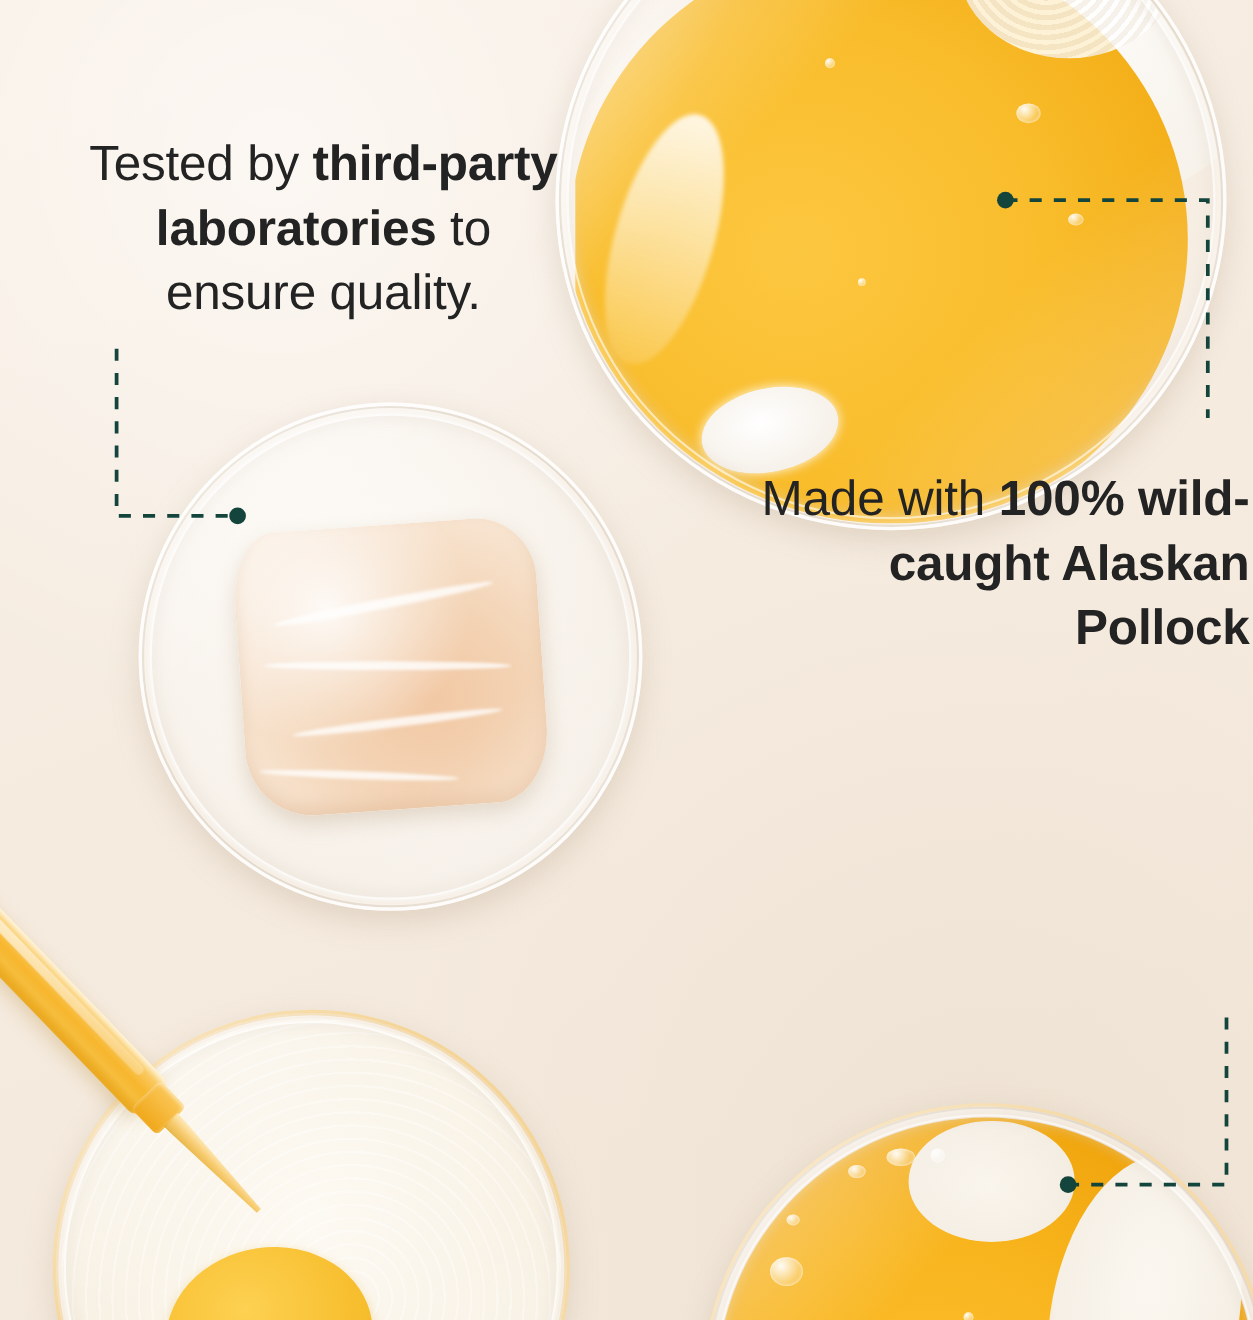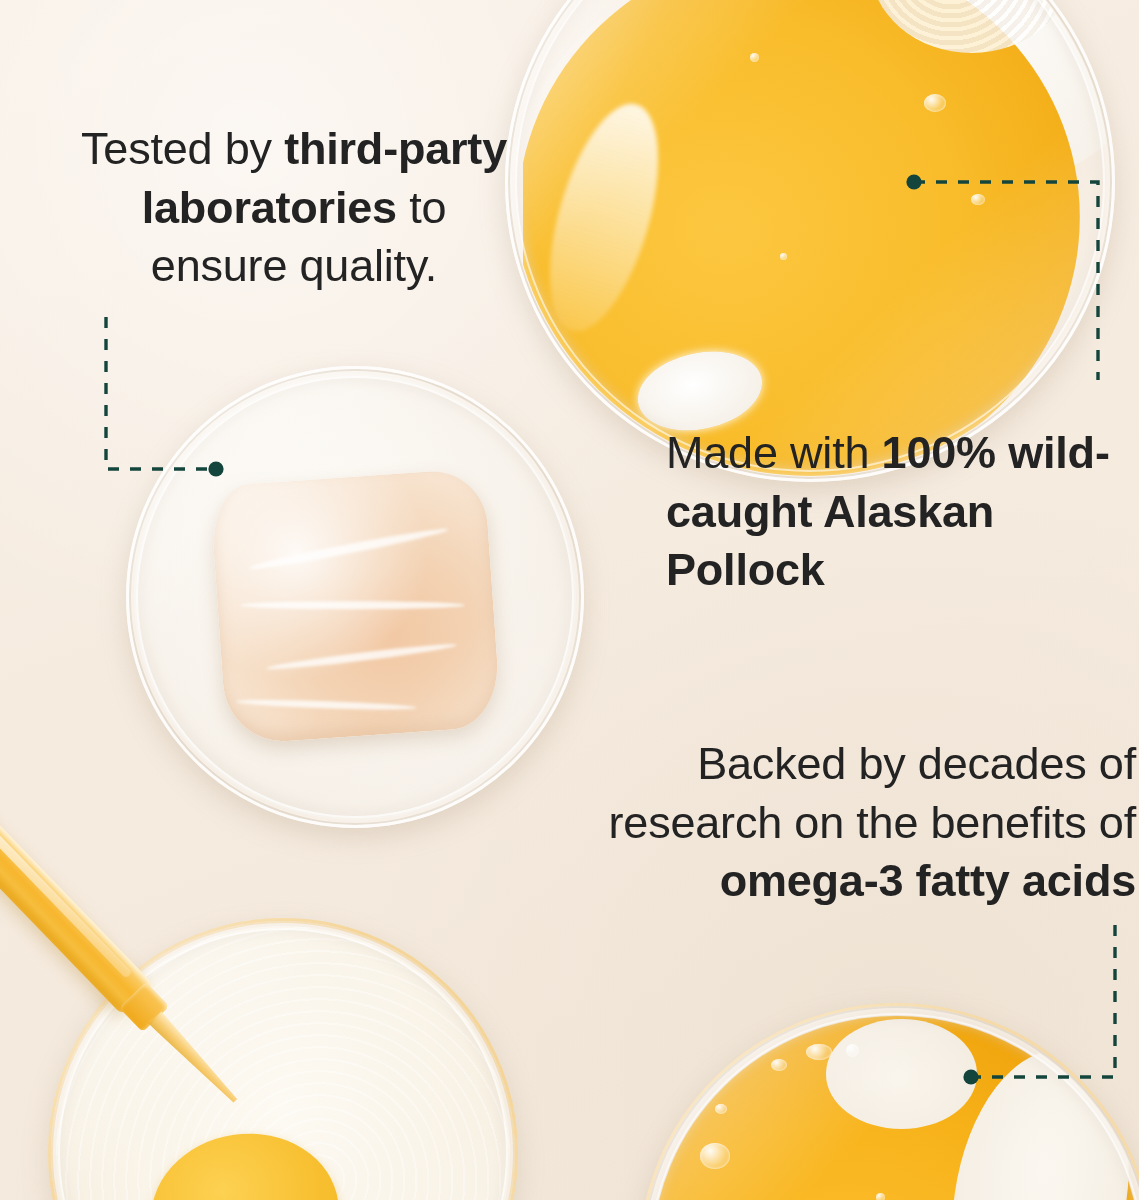--- a/index.html
+++ b/index.html
@@ -183,21 +183,21 @@
     position:absolute;
     color:#232323;
     font-size:45px;
     line-height:1.30;
     letter-spacing:-.2px;
     font-weight:400;
     white-space:pre-wrap;
   }
   .textblock b { font-weight:700; }
   #tb-lab   { left:68px;  top:120px; width:452px; text-align:center; }
-  #tb-wild  { right:3px;  top:424px; width:470px; text-align:left; }
+  #tb-wild  { right:3px;  top:424px; width:470px; text-align:right; }
   #tb-omega { right:3px;  top:735px; width:560px; text-align:right; }
 </style>
 </head>
 <body>
 
 <div id="stage">
 
   <div class="paper-grain"></div>
 
   <div class="dish" id="dish-oil-top">
@@ -277,15 +277,14 @@
 
   <svg class="connector" style="left:959px; top:913px; width:180px; height:178px;" viewBox="0 0 180 178">
     <polyline points="156,12 156,164 12,164" fill="none" stroke="#14453c" stroke-width="3.4" stroke-dasharray="11 11" stroke-linecap="butt"></polyline>
     <circle cx="12" cy="164" r="7.6" fill="#14453c"></circle>
   </svg>
 
   <div class="textblock" id="tb-lab"><span>Tested by </span><b>third-party laboratories</b><span> to ensure quality.</span></div>
 
   <div class="textblock" id="tb-wild"><span>Made with </span><b>100% wild-caught Alaskan Pollock</b></div>
 
-  <div class="textblock" id="tb-omega"><span>Backed by decades of research on the benefits of </span><b>omega-3 fatty acids</b></div>
 
 </div>
 
 </body></html>

